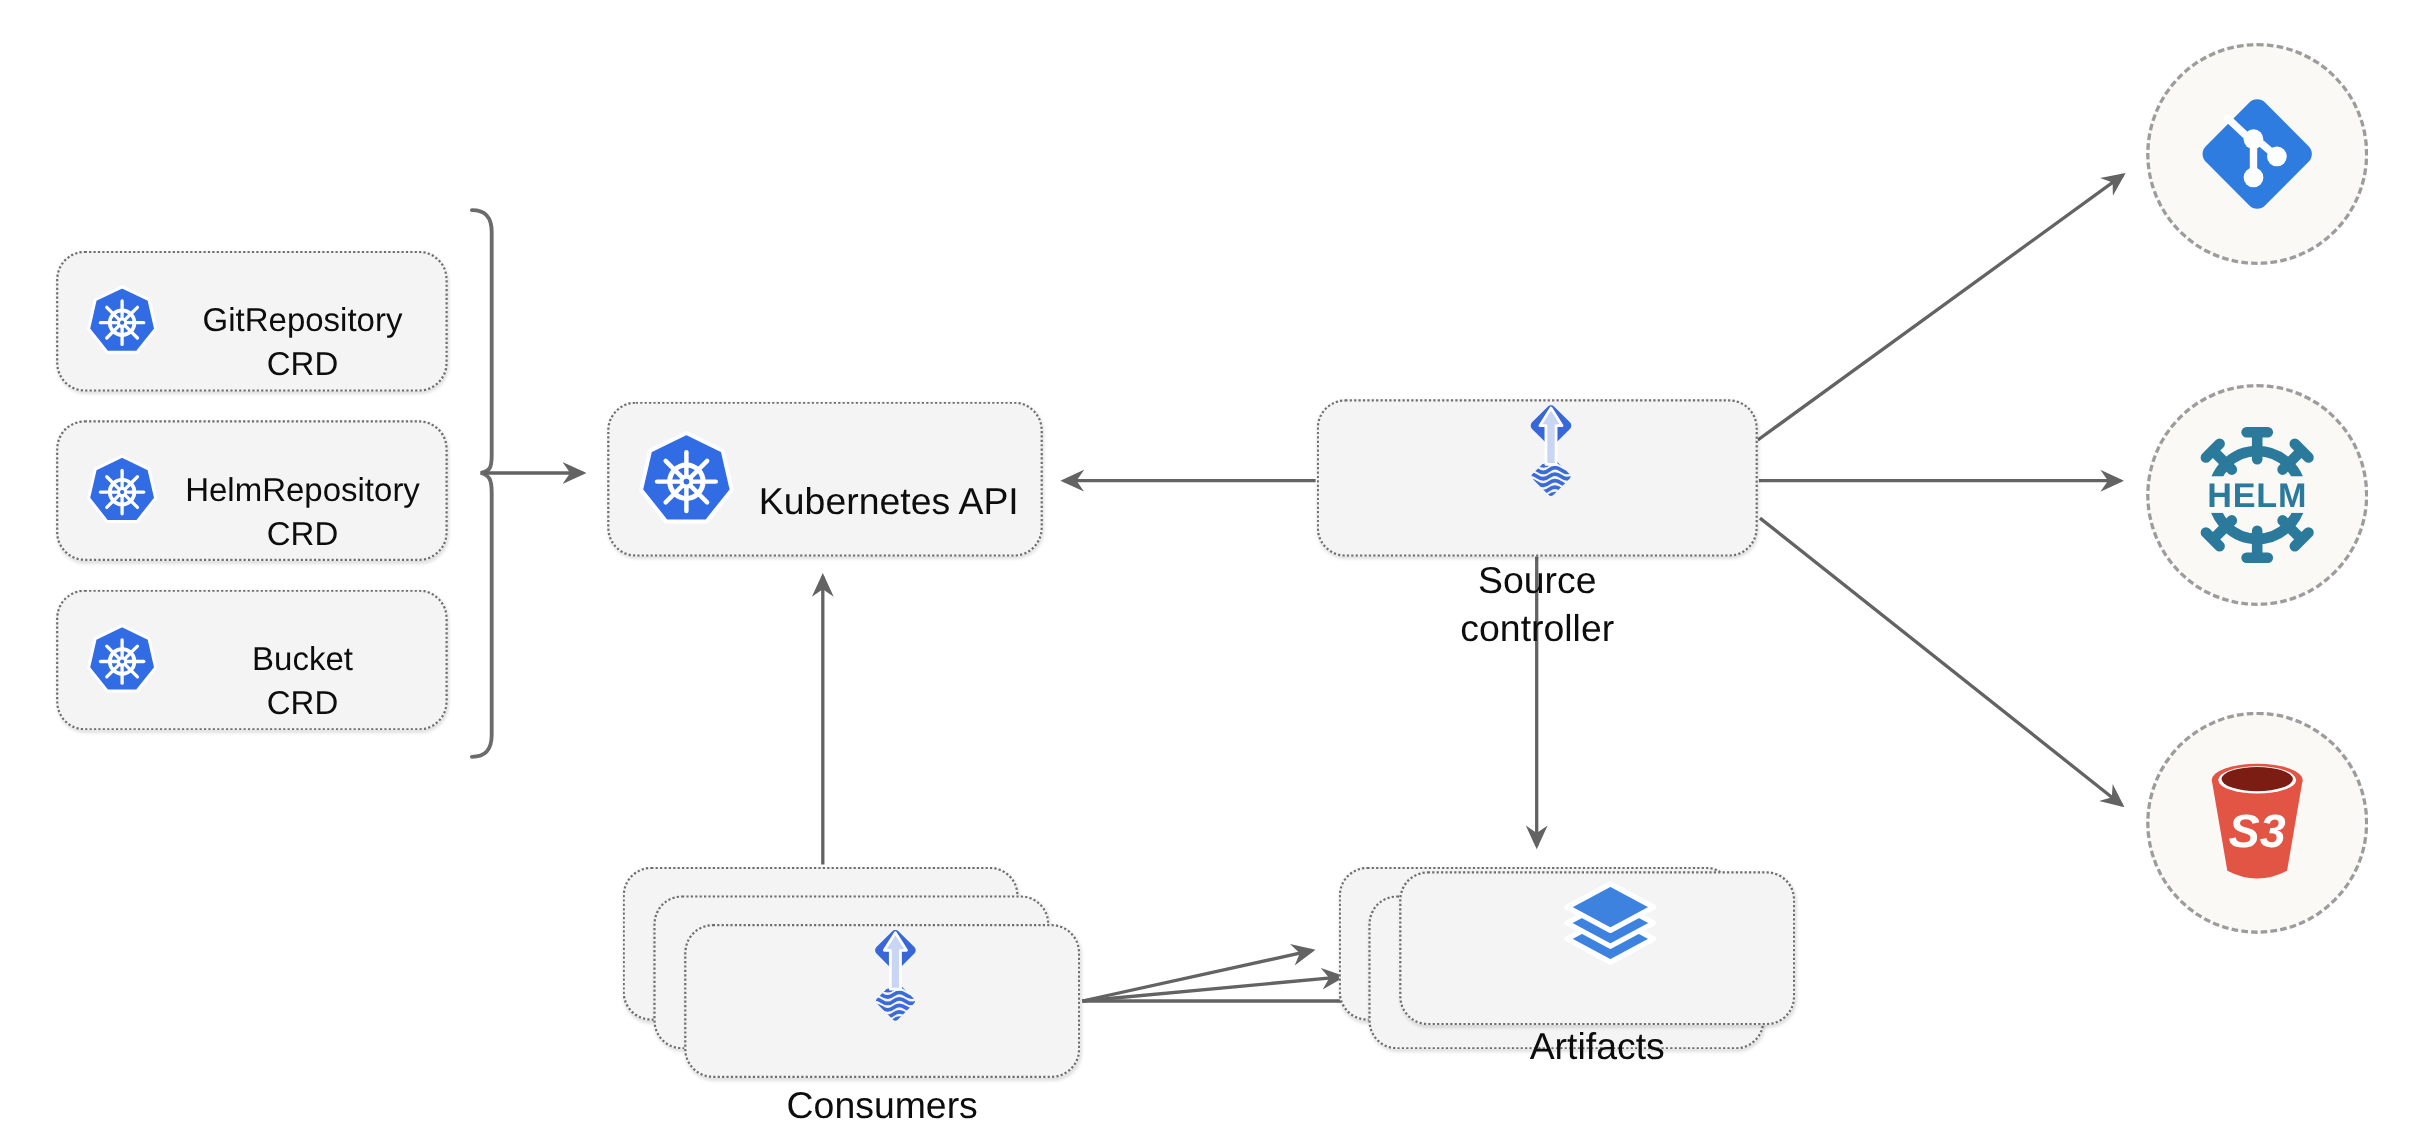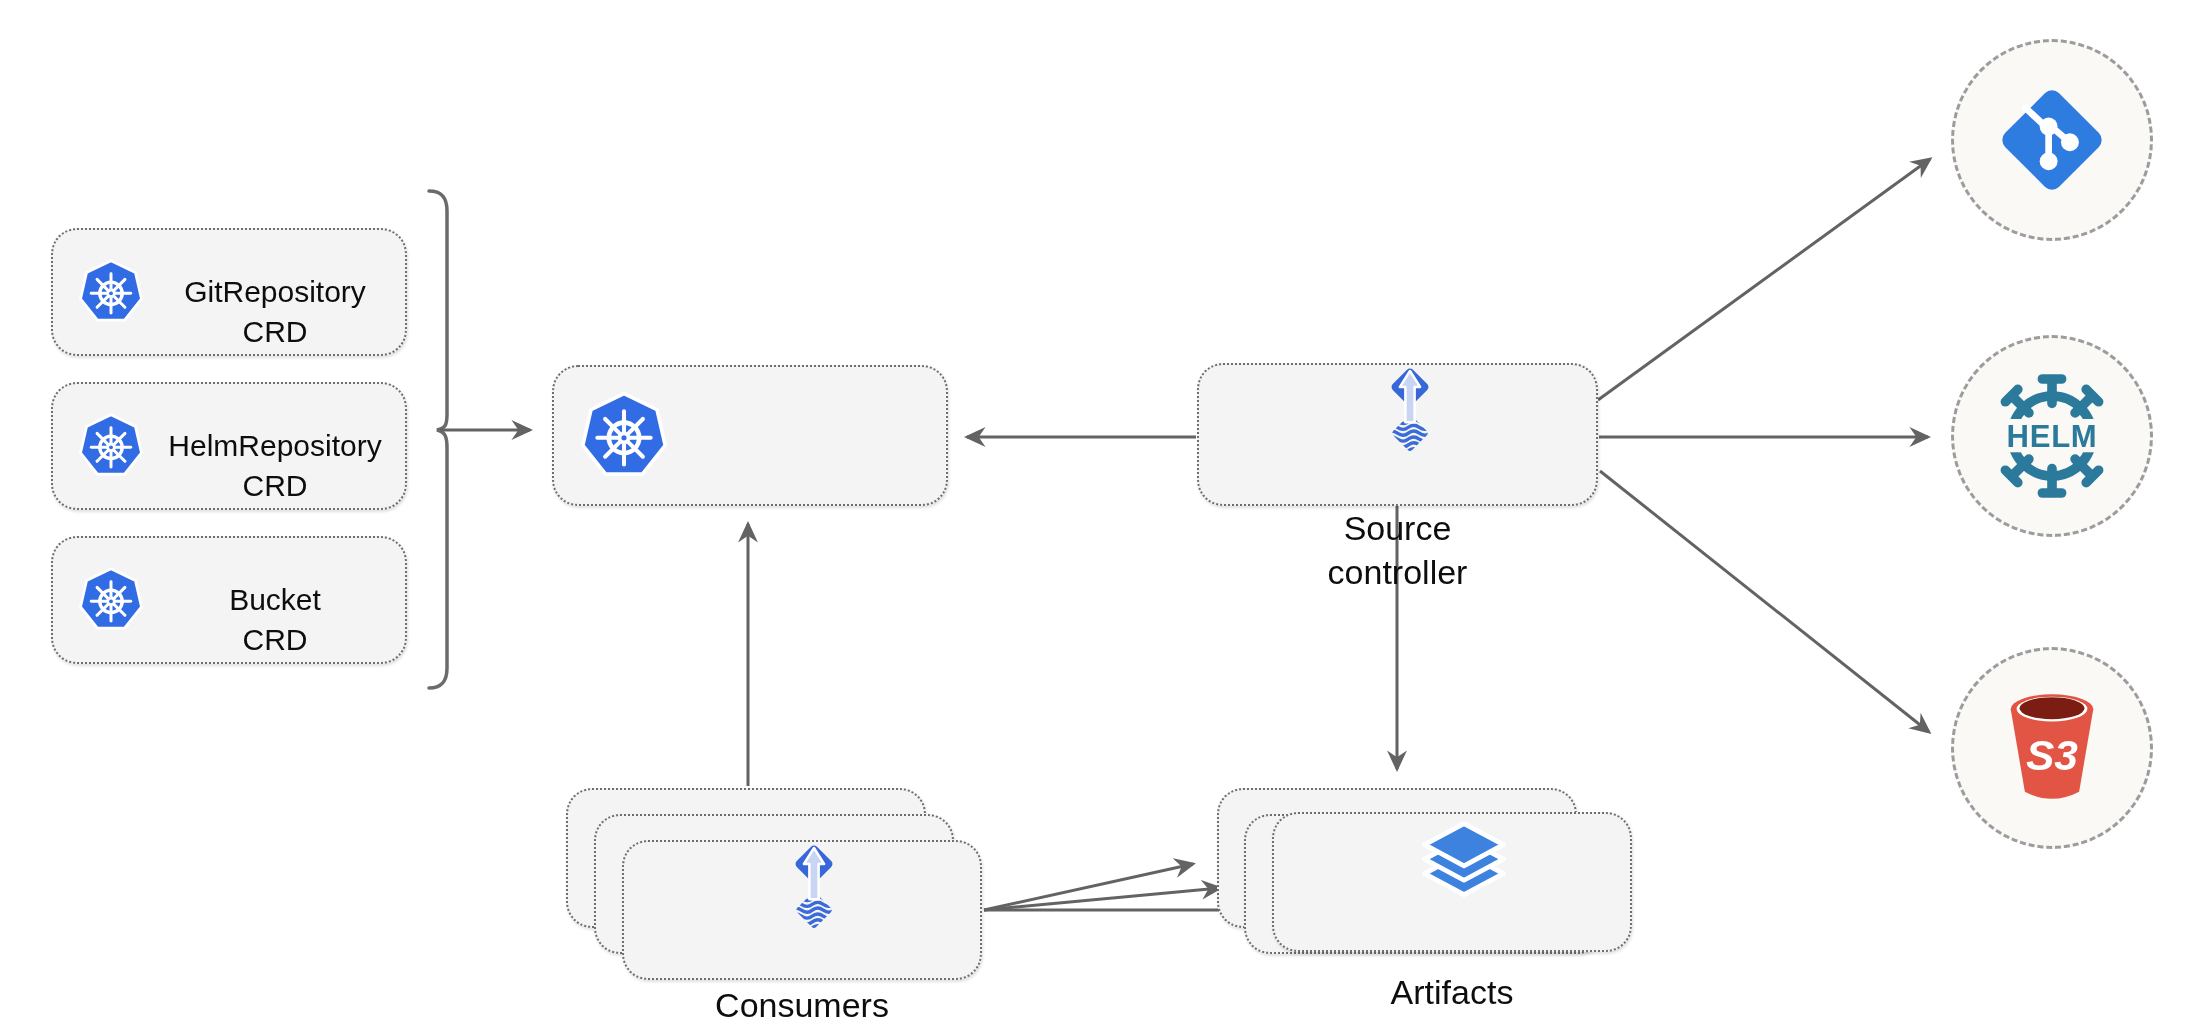--- a/index.html
+++ b/index.html
@@ -131,20 +131,21 @@
           <line x1="50" y1="52" x2="50" y2="81"></line>
             <line x1="50" y1="52" x2="29.5" y2="72.5"></line>
           <line x1="50" y1="52" x2="21" y2="52"></line>
             <line x1="50" y1="52" x2="29.5" y2="31.5"></line>
         </g>
         <circle cx="50" cy="52" r="16.5" fill="none" stroke="#fff" stroke-width="5"></circle>
         <circle cx="50" cy="52" r="7" fill="#fff"></circle>
         <circle cx="50" cy="52" r="2.8" fill="#326ce5"></circle>
       </svg>
     </span>
+    <span class="lbl">Kubernetes API</span>
   </div>
 
   <div class="box big" style="left:1197px; top:363px; width:401px; height:143px;flex-direction:column;">
     <span class="icon">
       <svg viewBox="0 0 100 120" width="84" height="101">
         <defs>
           <clipPath id="fluxclip1">
               <rect x="34" y="65" width="32" height="32" rx="4" transform="rotate(45 50 81)"></rect>
             </clipPath>
         </defs>
@@ -185,21 +186,21 @@
           <path d="M22,102 q6,-5 13,0 t13,0 t13,0 t13,0"></path>
         </g>
         <path d="M50,7 L62,26 L55.5,26 L55.5,68 L44.5,68 L44.5,26 L38,26 Z" fill="#c9d6f3" stroke="#fff" stroke-width="3" stroke-linejoin="round"></path>
       </svg>
     </span>
     <span class="lbl">Consumers</span>
   </div>
 
   <div class="box stackbox" style="left:1217px; top:788px;"></div>
   <div class="box stackbox" style="left:1244px; top:814px;"></div>
-  <div class="box big stackbox" style="left:1272px; top:812px;gap:20px;">
+  <div class="box big stackbox" style="left:1272px; top:792px;">
     <span class="icon">
       <svg viewBox="0 0 100 100" width="96" height="96">
         <g fill="#3e82e0" stroke="#fff" stroke-width="5" stroke-linejoin="round">
           <polygon points="50,40 91,62 50,84 9,62"></polygon>
           <polygon points="50,25 91,47 50,69 9,47"></polygon>
           <polygon points="50,10 91,32 50,54 9,32"></polygon>
         </g>
       </svg>
     </span>
     <span class="lbl">Artifacts</span>
@@ -214,21 +215,21 @@
           <line x1="47" y1="44" x2="47" y2="62"></line>
           <line x1="54" y1="42" x2="61" y2="48"></line>
         </g>
         <circle cx="47" cy="38" r="8" fill="#fff"></circle>
         <circle cx="47" cy="69" r="8" fill="#fff"></circle>
         <circle cx="66" cy="52" r="8" fill="#fff"></circle>
       </svg>
     </span>
   </div>
 
-  <div class="circle" style="left:1951px; top:335px;">
+  <div class="circle" style="left:1951px; top:349px;">
     <span style="display:flex;">
       <svg viewBox="0 0 100 100" width="148" height="148">
         <g stroke="#2b7a9b" stroke-width="6.5" fill="none" stroke-linecap="round">
           <circle cx="50" cy="50" r="27"></circle>
           <line x1="50" y1="28" x2="50" y2="13"></line>   
             <line x1="43.5" y1="11.5" x2="56.5" y2="11.5"></line>
           <line x1="65.6" y1="34.4" x2="76.2" y2="23.8"></line> 
             <line x1="73.1" y1="18.5" x2="81.5" y2="26.9"></line>
           <line x1="34.4" y1="34.4" x2="23.8" y2="23.8"></line> 
             <line x1="26.9" y1="18.5" x2="18.5" y2="26.9"></line>

